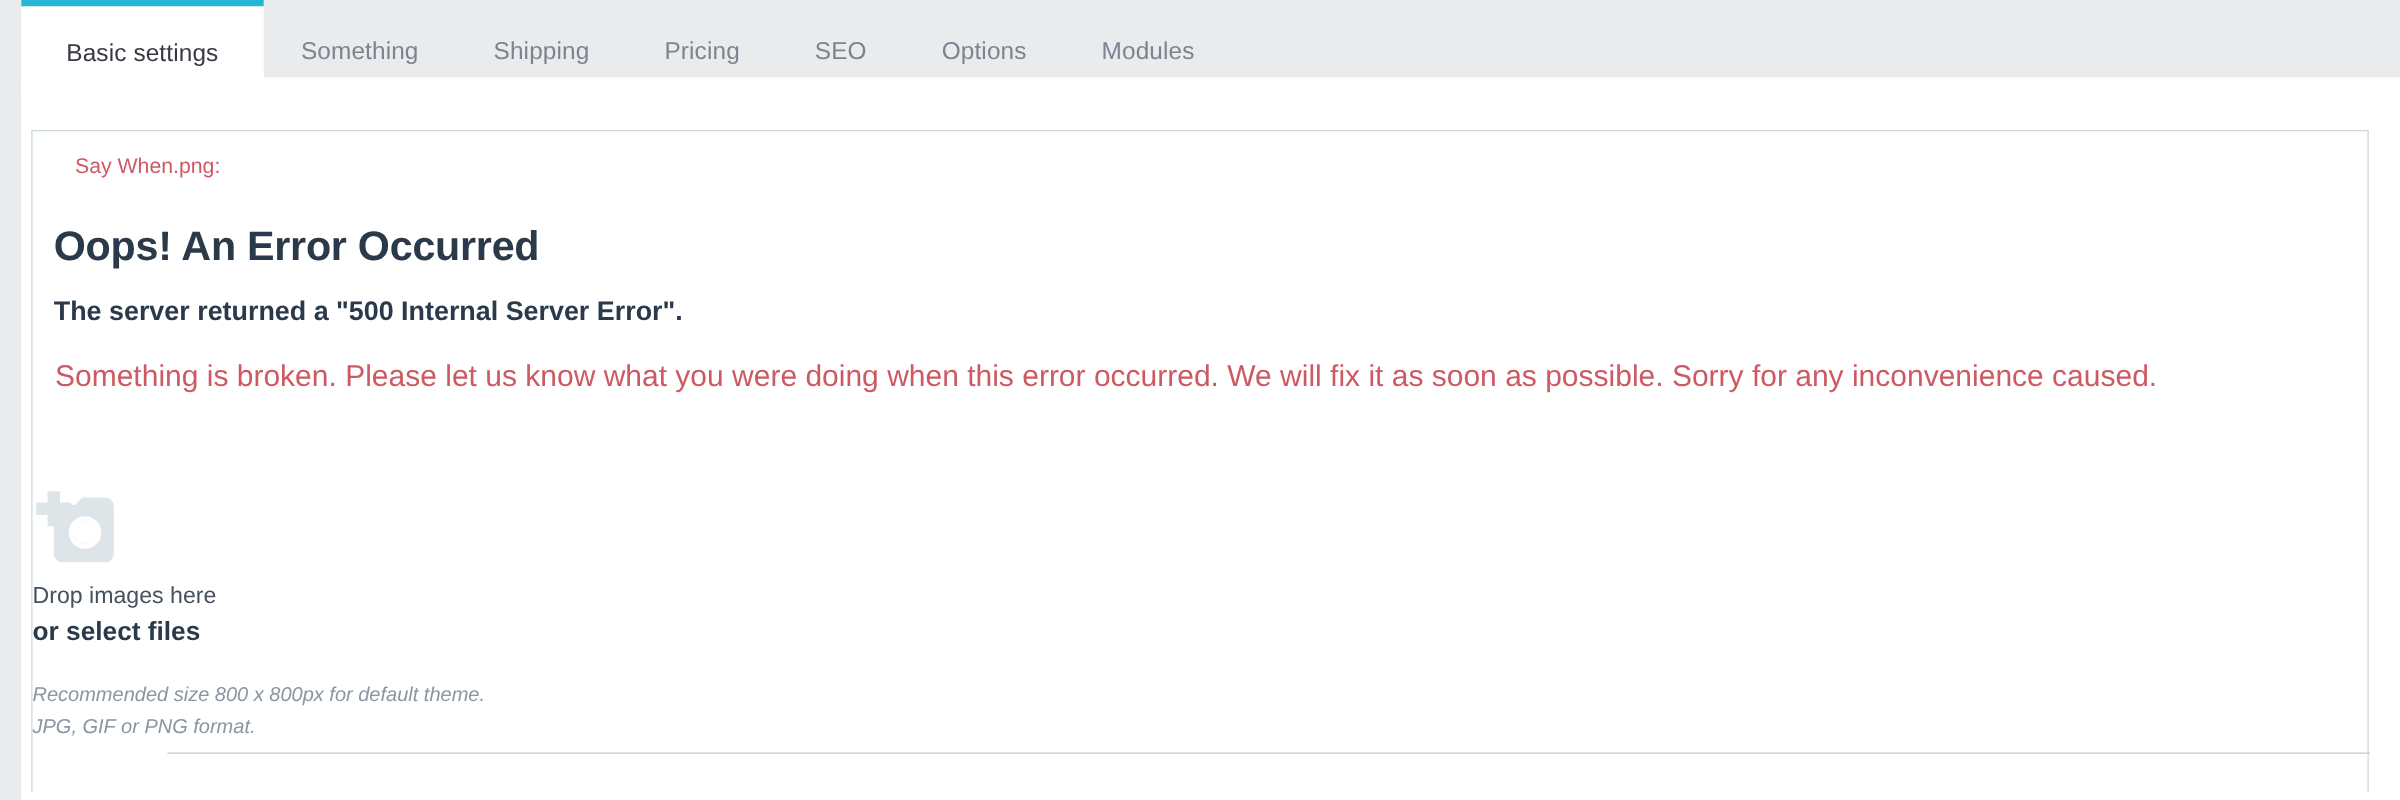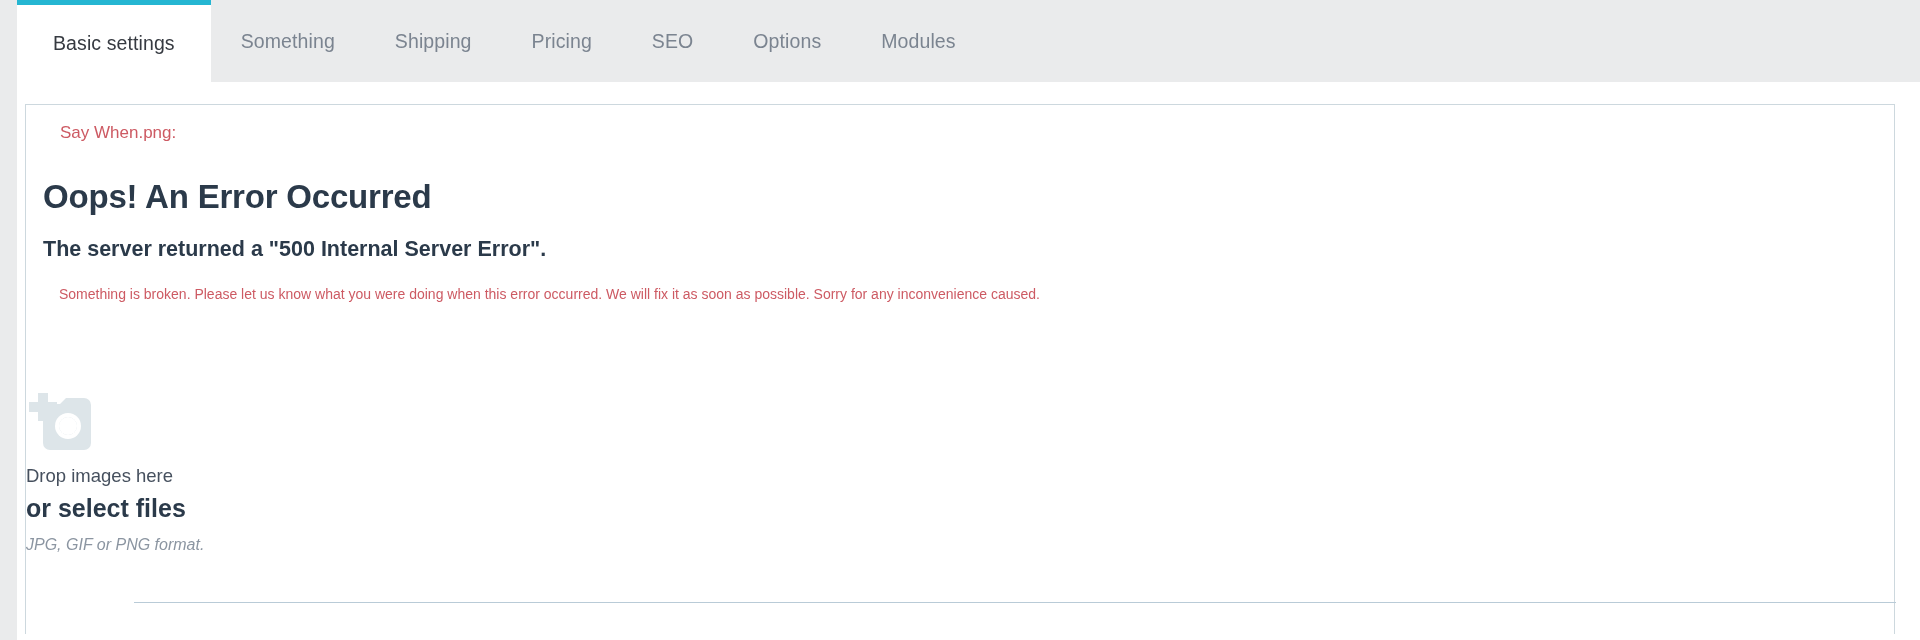--- a/index.html
+++ b/index.html
@@ -33,21 +33,21 @@
     height: 640px;
     background: #eaebec;
   }
 
   
   .tab-strip {
     position: absolute;
     left: 17px;
     top: 0;
     width: 1903px;
-    height: 82px;
+    height: 62px;
     background: #eaebec;
     box-sizing: border-box;
   }
 
   .tab-list {
     display: flex;
     align-items: stretch;
     height: 82px;
     padding-left: 0px;
     box-sizing: border-box;
@@ -115,23 +115,23 @@
 
   .error-subtitle {
     font-size: 21.5px;
     font-weight: bold;
     color: #2b3a4a;
     margin: 0 0 22px 0;
     line-height: 1.2;
   }
 
   .error-text {
-    font-size: 14px;
+    font-size: 24px;
     color: #cd5a63;
-    margin: 16px;
+    margin: 1px;
     line-height: 1.4;
   }
 
   
   .dropzone {
     position: absolute;
     left: 0;
     top: 285px;
     width: 1870px;
     display: flex;
@@ -150,25 +150,25 @@
   }
 
   .dz-line1 {
     font-size: 18.5px;
     color: #46505e;
     line-height: 1.35;
     margin-bottom: 3px;
   }
 
   .dz-line2 {
-    font-size: 25px;
+    font-size: 21px;
     font-weight: bold;
     color: #2b3a4a;
     line-height: 1.35;
-    margin-bottom: 7px;
+    margin-bottom: 25px;
   }
 
   .dz-note {
     font-size: 16px;
     font-style: italic;
     color: #8b95a1;
     line-height: 1.55;
   }
 
   
@@ -233,20 +233,21 @@
 
           <path d="M24 14 h10 l6 -6 h18 a7 7 0 0 1 7 7 v38 a7 7 0 0 1 -7 7 h-34 a7 7 0 0 1 -7 -7 v-32 h7 z" fill="#dde5e9"></path>
 
           <circle cx="42" cy="36" r="13" fill="#ffffff"></circle>
           <circle cx="42" cy="36" r="9" fill="#dde5e9"></circle>
           <circle cx="42" cy="36" r="9" fill="#ffffff"></circle>
         </svg>
 
         <div class="dz-line1">Drop images here</div>
         <div class="dz-line2">or select files</div>
+        <div class="dz-note">Recommended size 800 x 800px for default theme.</div>
         <div class="dz-note">JPG, GIF or PNG format.</div>
       </div>
 
       <div class="bottom-rule"></div>
 
     </div>
   </div>
 
 </div>
 

